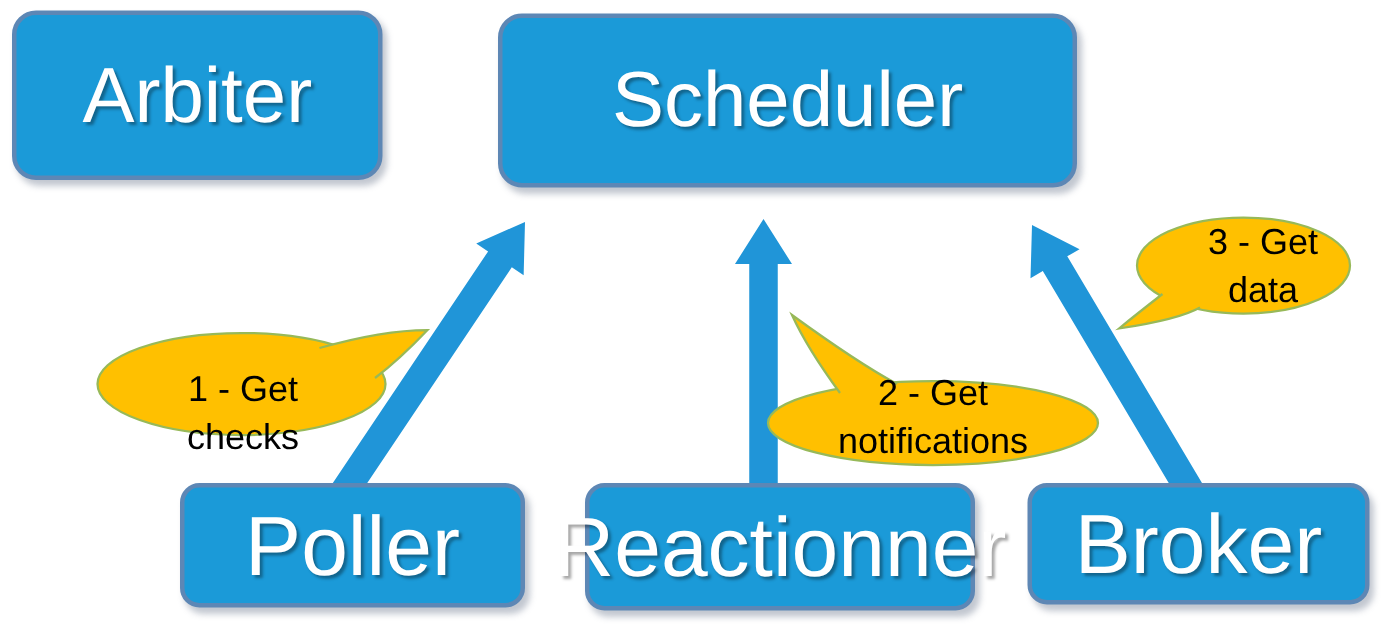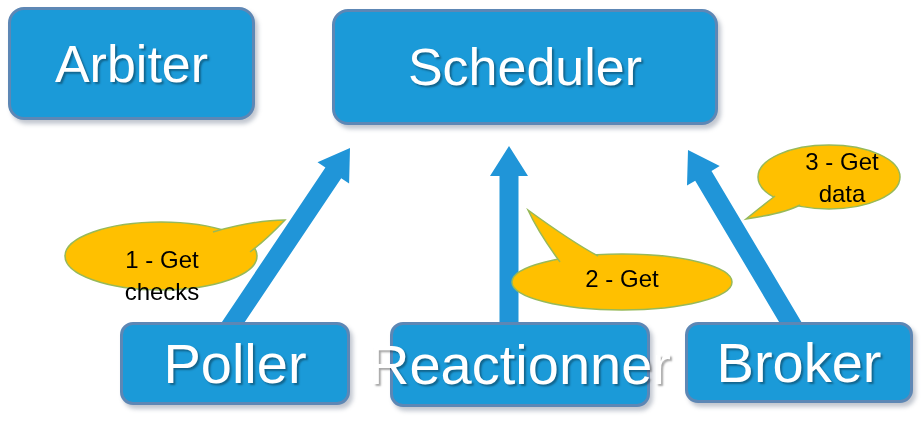--- a/index.html
+++ b/index.html
@@ -98,19 +98,20 @@
   <div class="node node-small node-broker">
     <span>Broker</span>
   </div>
 
   <div class="callout-text callout-text-1">
     <div>1 - Get</div>
     <div>checks</div>
   </div>
   <div class="callout-text callout-text-2">
     <div>2 - Get</div>
+    <div>notifications</div>
   </div>
   <div class="callout-text callout-text-3">
     <div>3 - Get</div>
     <div>data</div>
   </div>
 
 </div>
 
 </body></html>

